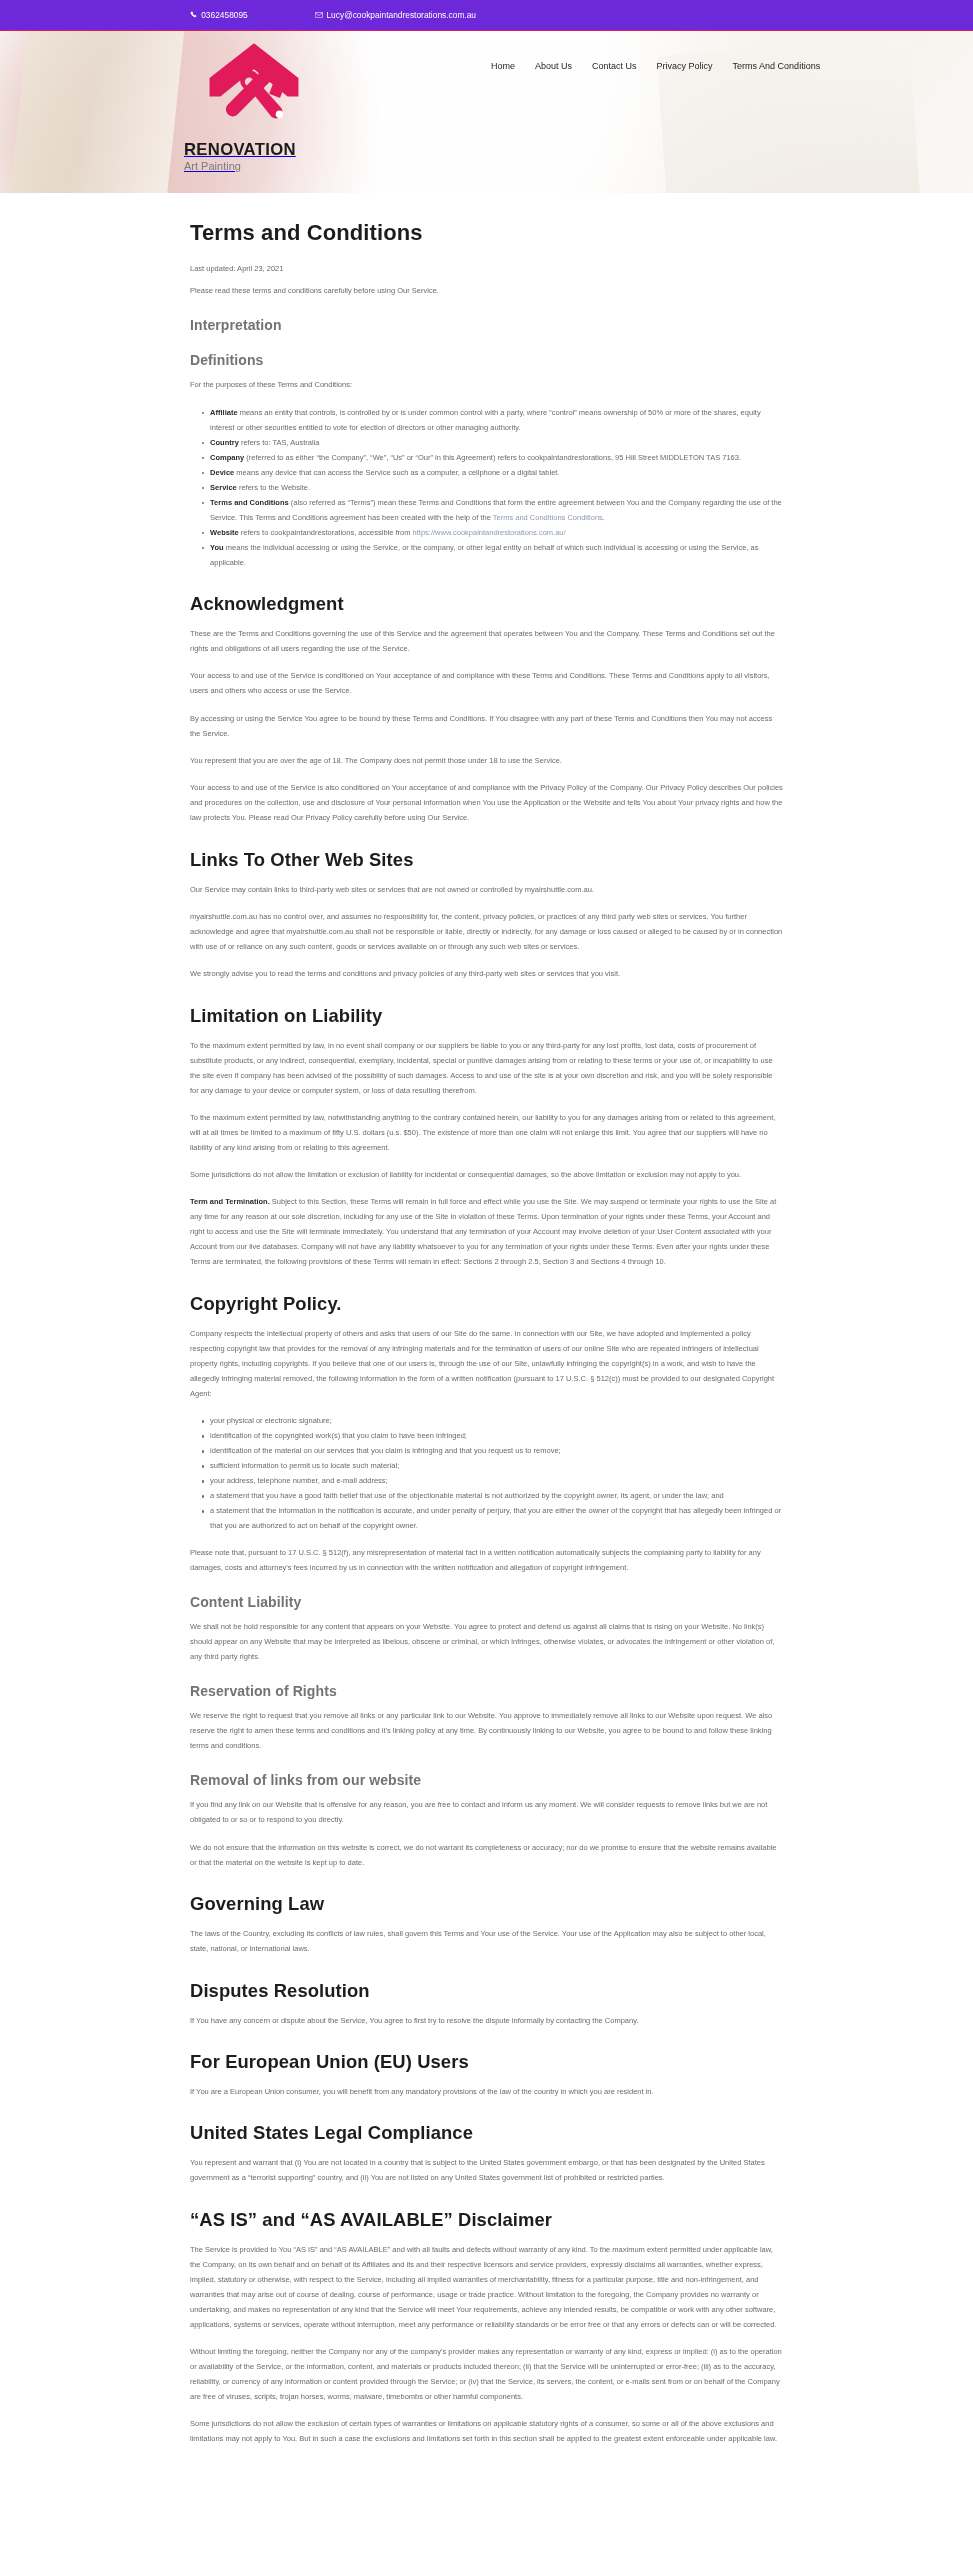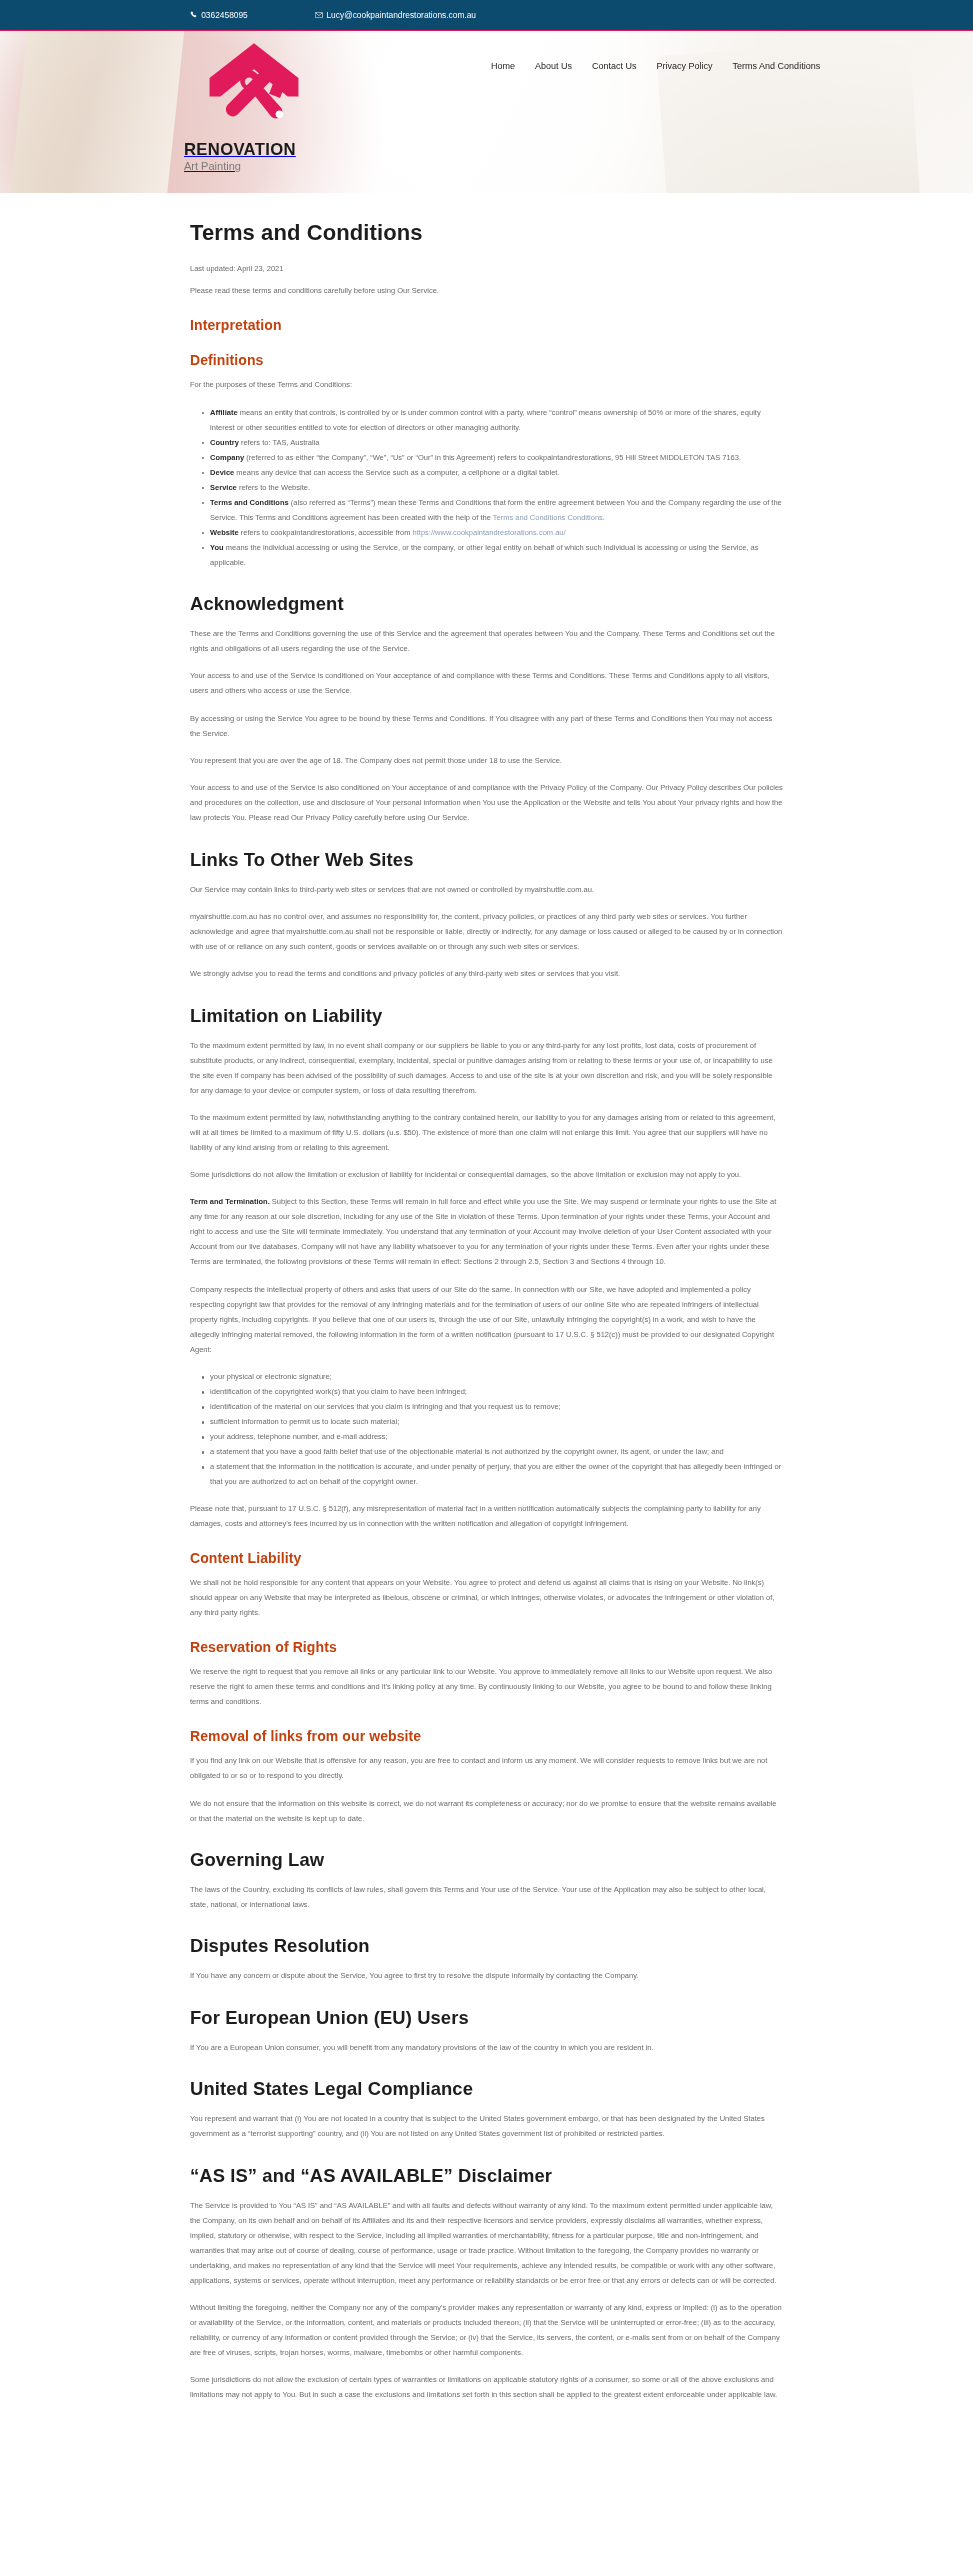--- a/index.html
+++ b/index.html
@@ -8,21 +8,21 @@
   body {
     width:973px;
     background:#ffffff;
     font-family:"Liberation Sans", sans-serif;
     color:#5f5f5f;
     -webkit-font-smoothing:antialiased;
   }
 
   
   .topbar {
-    background:#0c4a6e;
+    background:#6d28d9;
     height:31px;
     display:flex;
     align-items:center;
     border-bottom:1.7px solid #e01a5b;
     text-align:right;
   }
   .topbar-inner {
     width:659px;
     margin:0 auto;
     display:flex;
@@ -133,21 +133,21 @@
   .article h2 {
     font-size:18.4px;
     font-weight:700;
     color:#1d1d1d;
     margin:23.4px 0 11px 0;
     letter-spacing:0.1px;
   }
   .article h3 {
     font-size:14px;
     font-weight:700;
-    color:#c2410c;
+    color:#737373;
     margin:19px 0 9px 0;
     letter-spacing:0.1px;
   }
   .article p {
     font-size:7.5px;
     line-height:2.0;
     color:#6b6b6b;
     margin:0 0 12.3px 0;
   }
   .article p.tight { margin-bottom:7.8px; }
@@ -264,20 +264,21 @@
     <p>Our Service may contain links to third-party web sites or services that are not owned or controlled by myairshuttle.com.au.</p>
     <p>myairshuttle.com.au has no control over, and assumes no responsibility for, the content, privacy policies, or practices of any third party web sites or services. You further acknowledge and agree that myairshuttle.com.au shall not be responsible or liable, directly or indirectly, for any damage or loss caused or alleged to be caused by or in connection with use of or reliance on any such content, goods or services available on or through any such web sites or services.</p>
     <p>We strongly advise you to read the terms and conditions and privacy policies of any third-party web sites or services that you visit.</p>
 
     <h2>Limitation on Liability</h2>
     <p>To the maximum extent permitted by law, in no event shall company or our suppliers be liable to you or any third-party for any lost profits, lost data, costs of procurement of substitute products, or any indirect, consequential, exemplary, incidental, special or punitive damages arising from or relating to these terms or your use of, or incapability to use the site even if company has been advised of the possibility of such damages. Access to and use of the site is at your own discretion and risk, and you will be solely responsible for any damage to your device or computer system, or loss of data resulting therefrom.</p>
     <p>To the maximum extent permitted by law, notwithstanding anything to the contrary contained herein, our liability to you for any damages arising from or related to this agreement, will at all times be limited to a maximum of fifty U.S. dollars (u.s. $50). The existence of more than one claim will not enlarge this limit. You agree that our suppliers will have no liability of any kind arising from or relating to this agreement.</p>
     <p>Some jurisdictions do not allow the limitation or exclusion of liability for incidental or consequential damages, so the above limitation or exclusion may not apply to you.</p>
     <p><b>Term and Termination.</b><span> Subject to this Section, these Terms will remain in full force and effect while you use the Site. We may suspend or terminate your rights to use the Site at any time for any reason at our sole discretion, including for any use of the Site in violation of these Terms. Upon termination of your rights under these Terms, your Account and right to access and use the Site will terminate immediately. You understand that any termination of your Account may involve deletion of your User Content associated with your Account from our live databases. Company will not have any liability whatsoever to you for any termination of your rights under these Terms. Even after your rights under these Terms are terminated, the following provisions of these Terms will remain in effect: Sections 2 through 2.5, Section 3 and Sections 4 through 10.</span></p>
 
+    <h2>Copyright Policy.</h2>
     <p>Company respects the intellectual property of others and asks that users of our Site do the same. In connection with our Site, we have adopted and implemented a policy respecting copyright law that provides for the removal of any infringing materials and for the termination of users of our online Site who are repeated infringers of intellectual property rights, including copyrights. If you believe that one of our users is, through the use of our Site, unlawfully infringing the copyright(s) in a work, and wish to have the allegedly infringing material removed, the following information in the form of a written notification (pursuant to 17 U.S.C. § 512(c)) must be provided to our designated Copyright Agent:</p>
     <ul>
       <li>your physical or electronic signature;</li>
       <li>identification of the copyrighted work(s) that you claim to have been infringed;</li>
       <li>identification of the material on our services that you claim is infringing and that you request us to remove;</li>
       <li>sufficient information to permit us to locate such material;</li>
       <li>your address, telephone number, and e-mail address;</li>
       <li>a statement that you have a good faith belief that use of the objectionable material is not authorized by the copyright owner, its agent, or under the law; and</li>
       <li>a statement that the information in the notification is accurate, and under penalty of perjury, that you are either the owner of the copyright that has allegedly been infringed or that you are authorized to act on behalf of the copyright owner.</li>
     </ul>

